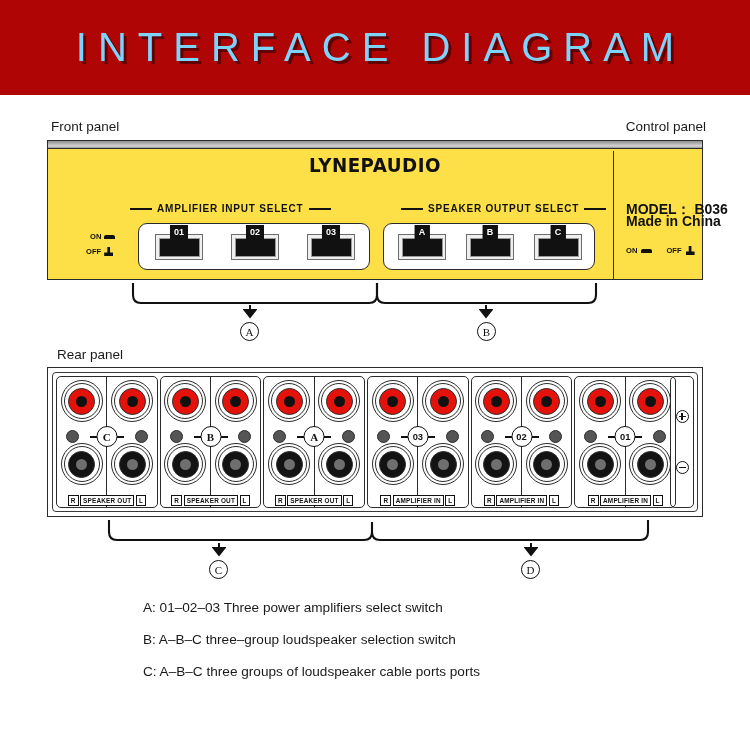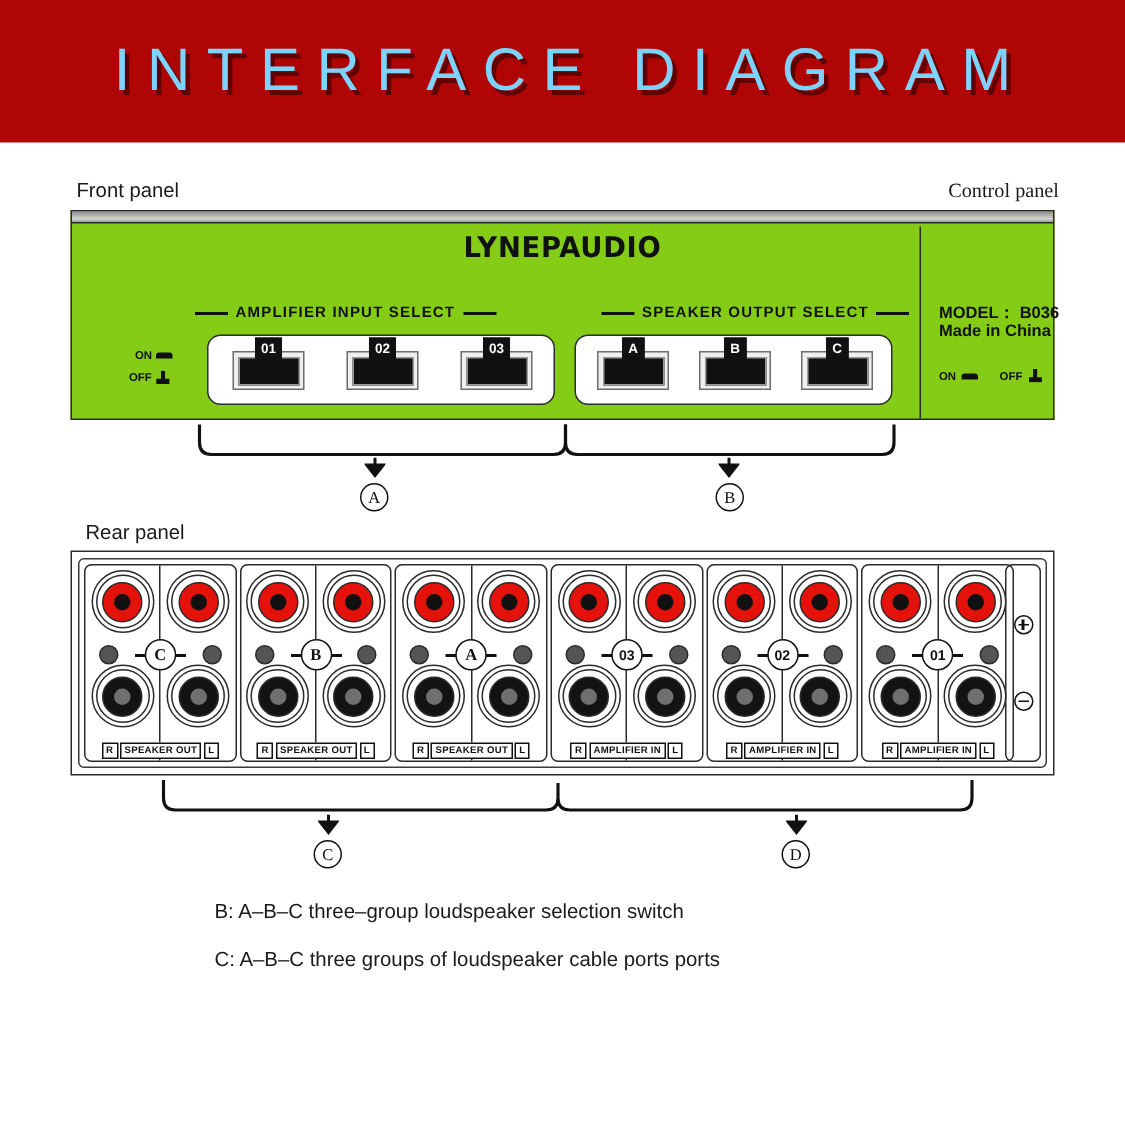--- a/index.html
+++ b/index.html
@@ -33,21 +33,21 @@
     position:absolute;
     font-size:13.5px;
     color:#1a1a1a;
     white-space:nowrap;
   }
 
   
   #front-panel {
     position:absolute; left:47px; top:140px; width:656px; height:140px;
     border:1.6px solid #2b2b2b;
-    background:#84cc16;
+    background:#fde047;
   }
   #front-bevel {
     position:absolute; left:0; top:0; width:100%; height:8px;
     background:linear-gradient(to bottom,#8e8e8e 0%,#b9b9b9 45%,#d6d6d6 70%,#9a9a9a 100%);
     border-bottom:1.3px solid #2b2b2b;
   }
   #brand {
     position:absolute; left:0; right:0; top:13px;
     text-align:center;
     font-size:19px;
@@ -125,21 +125,21 @@
   }
   .rocker-off {
     display:inline-block;
     width:9px; height:9px;
     background:#111;
     clip-path:polygon(35% 0,65% 0,65% 62%,100% 62%,100% 100%,0 100%,0 62%,35% 62%);
   }
 
   #model-info {
     position:absolute;
-    font-size:11px;
+    font-size:14px;
     font-weight:700;
     color:#111;
     line-height:12px;
     white-space:nowrap;
   }
   #ctrl-onoff {
     position:absolute;
     font-size:7.6px;
     font-weight:700;
     color:#111;
@@ -324,21 +324,21 @@
   }
 </style>
 </head>
 <body>
 
 <div id="banner">
   <div id="banner-title">INTERFACE DIAGRAM</div>
 </div>
 
 <div class="caption" style="left:51px; top:119px;">Front panel</div>
-<div class="caption" style="right:44px; top:119px;font-family:Liberation Serif, serif;">Control panel</div>
+<div class="caption" style="right:44px; top:119px;">Control panel</div>
 <div class="caption" style="left:57px; top:347px;">Rear panel</div>
 
 <div id="front-panel">
   <div id="front-bevel"></div>
 
   <div id="brand">LYNEPAUDIO</div>
 
   <div class="sel-head" style="left:82px; top:62px;">
     <span class="rule"></span>
     <span>AMPLIFIER  INPUT  SELECT</span>
@@ -662,15 +662,16 @@
 
   </div>
 
   <div id="polarity">
     <div class="pol plus"></div>
     <div class="pol"></div>
   </div>
 </div>
 
 <div id="legend">
+  <div class="legend-row">A: 01–02–03 Three power amplifiers select switch</div>
   <div class="legend-row">B: A–B–C three–group loudspeaker selection switch</div>
   <div class="legend-row">C: A–B–C three groups of loudspeaker cable ports ports</div>
 </div>
 
 </body></html>

